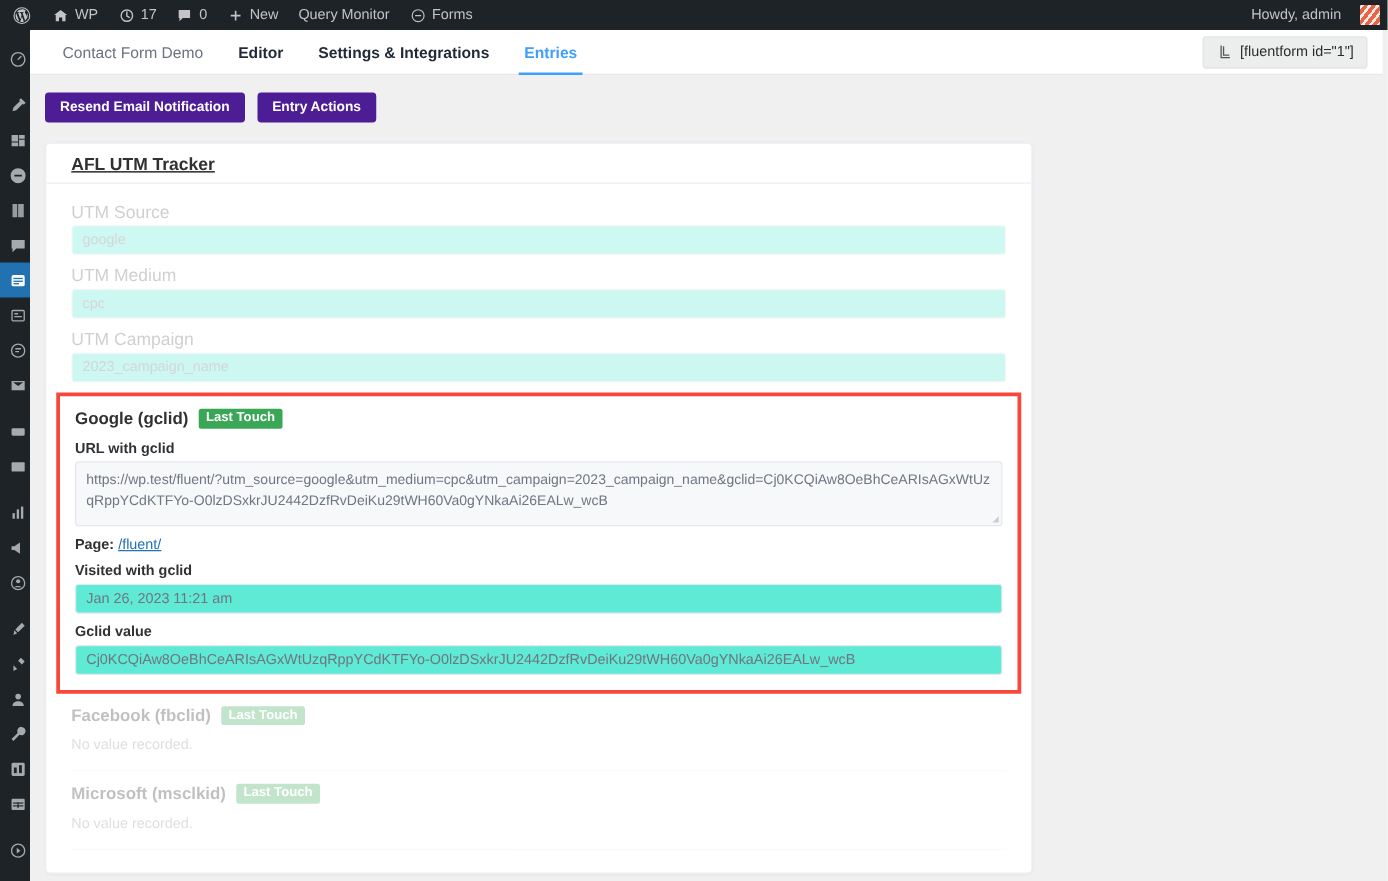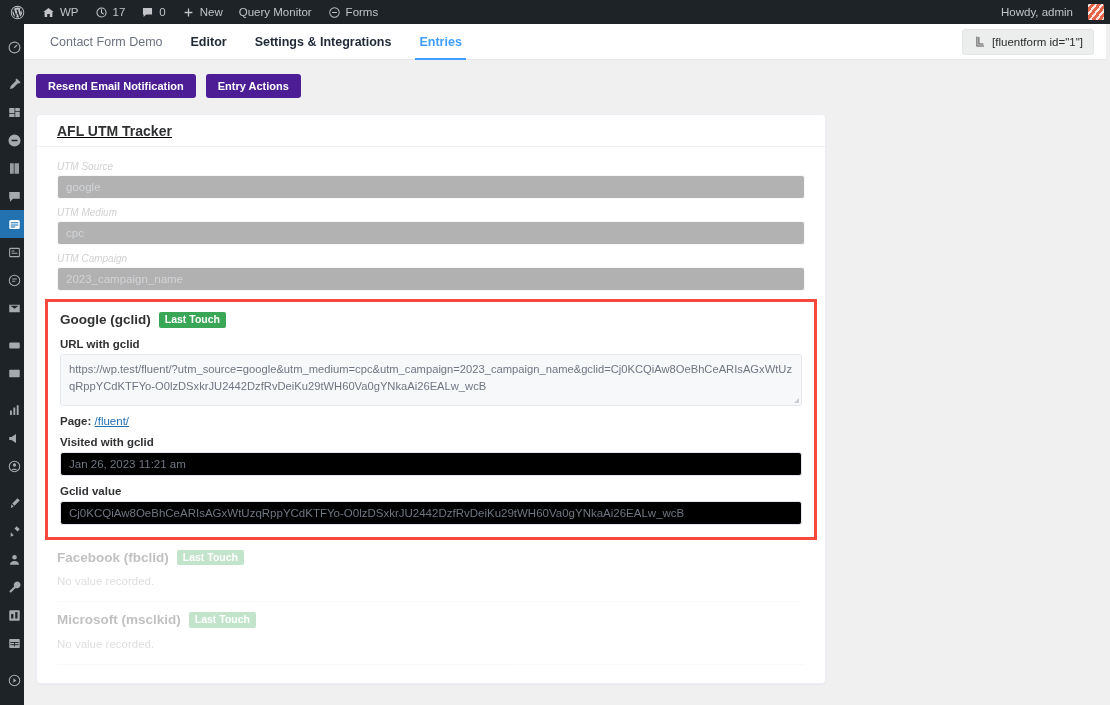--- a/index.html
+++ b/index.html
@@ -126,27 +126,27 @@
     display: flex; align-items: center;
     padding: 0 20px;
     border-bottom: 1px solid #ebeef5;
     text-decoration: underline;
   }
   #card-head .title { font-size: 14px; font-weight: bold; color: #303133; }
   #card-body { padding: 14px 20px 18px 20px; }
 
   .field { margin-bottom: 8px; }
   .flabel {
-    font-size: 10px; color: #606266;
-    margin-bottom: 3px; display: block; font-style: italic;
+    font-size: 14px; color: #606266;
+    margin-bottom: 3px; display: block;
   }
   .finput {
     height: 24px; width: 100%;
     border: 1px solid #e4e7ed; border-radius: 3px;
-    background: #000000;
+    background: #5eead4;
     display: flex; align-items: center;
     padding: 0 8px;
     font-size: 11.5px; color: #6f7683;
     overflow: hidden; white-space: nowrap;
   }
   .dim { opacity: .30; }
 
   
   .section { padding-top: 10px; }
   #gclid-section {

